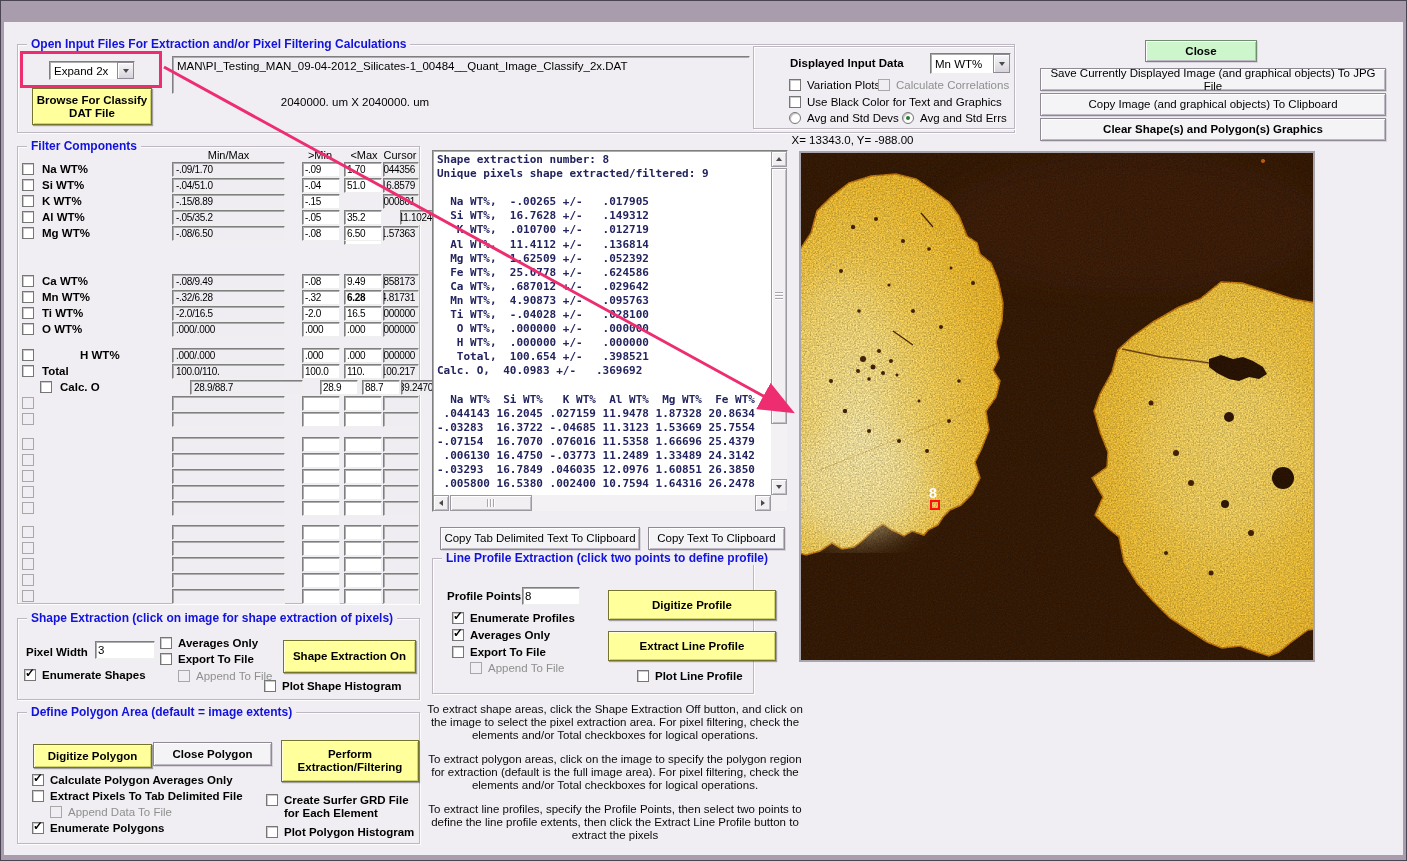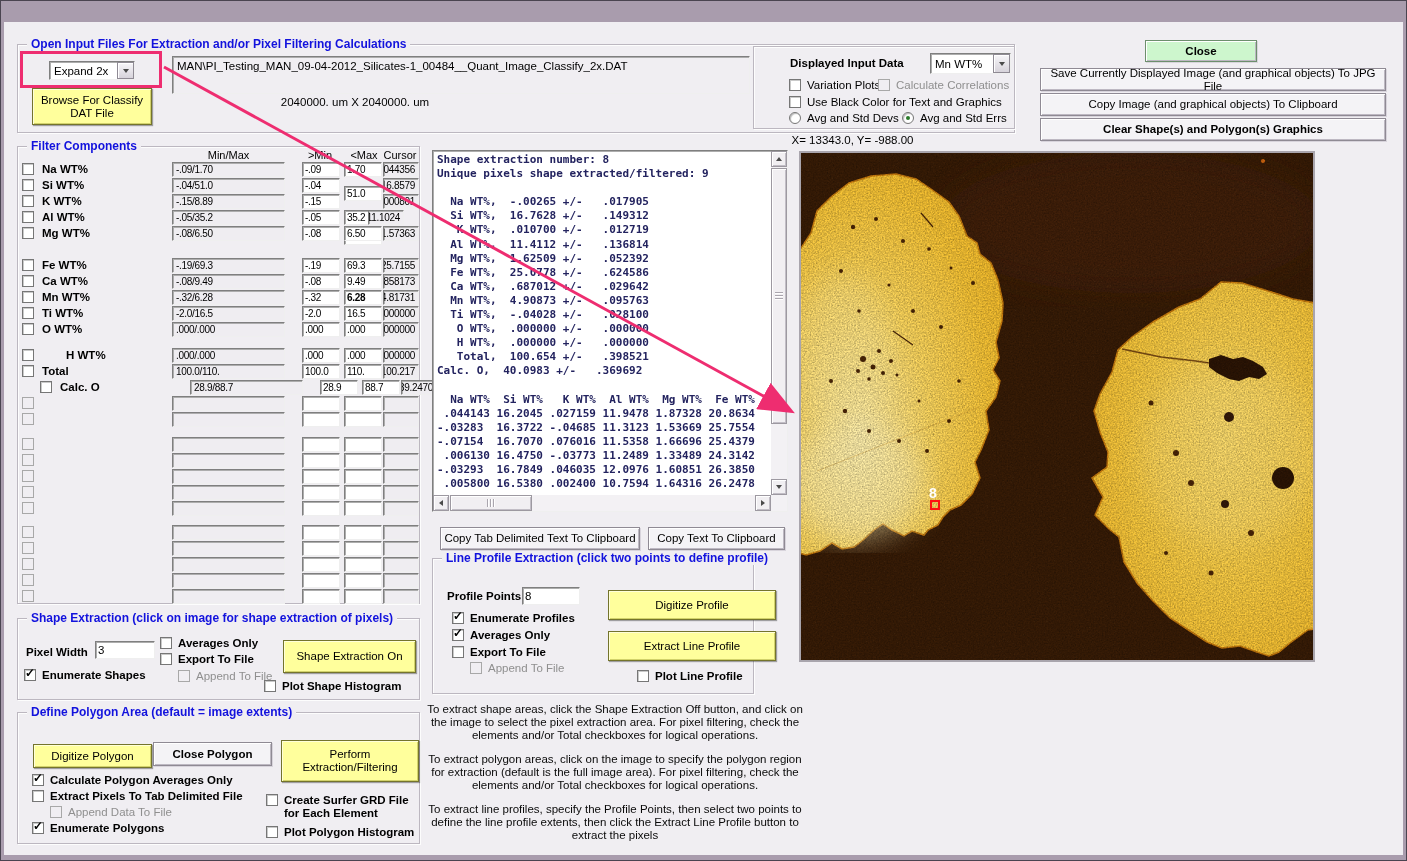--- a/index.html
+++ b/index.html
@@ -20,21 +20,21 @@
   .maxglyph{width:8px;height:7px;border:1px solid #9a95a0;background:transparent}
   .client{position:absolute;left:4px;top:22px;width:1399px;height:833px;background:#f0eef2}
 
   .grp{position:absolute;border:1px solid #bcb7c0;box-shadow:inset 1px 1px 0 #fdfdfd,1px 1px 0 #fdfdfd}
   .grp .gt{position:absolute;top:-8px;left:9px;background:#f0eef2;padding:0 4px;font-weight:bold;
     font-size:12px;color:#1212dd;white-space:nowrap}
 
   .btn{position:absolute;display:flex;align-items:center;justify-content:center;text-align:center;
     font-size:11.5px;color:#000;background:#f4f3f6;border:1px solid #8f8a94;
     box-shadow:inset 1px 1px 0 #fff,inset -1px -1px 0 #bdb8c2,1px 1px 0 #d8d4dc;line-height:13px}
-  .btn.yellow{background:#ffff9c;border-color:#74742c;font-weight:normal;
+  .btn.yellow{background:#ffff9c;border-color:#74742c;font-weight:bold;
     box-shadow:inset 1px 1px 0 #ffffd9,inset -1px -1px 0 #d2d26a,1px 1px 1px rgba(60,60,60,.45)}
   .btn.green{background:#cdf6cd;border-color:#6d8f6d;font-weight:bold}
   .btn.bold{font-weight:bold}
 
   .sunken{position:absolute;background:#fff;border:1px solid;border-color:#7f7f7f #efefef #efefef #7f7f7f;
     box-shadow:inset 1px 1px 0 #adadad;font-size:10px;letter-spacing:-.3px;display:flex;align-items:center;
     padding:0 3px;white-space:nowrap;overflow:hidden}
   .sunken.gray{background:#efedf1}
   .sunken.rt{justify-content:flex-end}
   input.fin{position:absolute;background:#fff;border:1px solid;border-color:#7f7f7f #efefef #efefef #7f7f7f;
@@ -167,55 +167,47 @@
         <div class="sunken gray" style="left: 172px; top: 0px; width: 113px; height: 15px;">-.09/1.70</div>
         <input class="fin" value="-.09" style="left: 302px; top: 0px; width: 38px; height: 15px;">
         <input class="fin" value="1.70" style="left: 344px; top: 0px; width: 38px; height: 15px;">
         <div class="sunken gray rt" style="left: 383px; top: 0px; width: 36px; height: 15px;">.044356</div>
       </div>
       <div class="frow" style="left: 0px; top: 178px; width: 420px; height: 16px; pointer-events: auto;">
         <span class="cb" style="left: 22px; top: 1px;"></span>
         <span class="flab" style="left: 42px; top: 1px;">Si WT%</span>
         <div class="sunken gray" style="left: 172px; top: 0px; width: 113px; height: 15px;">-.04/51.0</div>
         <input class="fin" value="-.04" style="left: 302px; top: 0px; width: 38px; height: 15px;">
-        <input class="fin" value="51.0" style="left: 344px; top: 8px; width: 38px; height: 15px;">
+        <input class="fin" value="51.0" style="left: 344px; top: 0px; width: 38px; height: 15px;">
         <div class="sunken gray rt" style="left: 383px; top: 0px; width: 36px; height: 15px;">16.8579</div>
       </div>
       <div class="frow" style="left: 0px; top: 194px; width: 420px; height: 16px; pointer-events: auto;">
         <span class="cb" style="left: 22px; top: 1px;"></span>
         <span class="flab" style="left: 42px; top: 1px;">K WT%</span>
         <div class="sunken gray" style="left: 172px; top: 0px; width: 113px; height: 15px;">-.15/8.89</div>
         <input class="fin" value="-.15" style="left: 302px; top: 0px; width: 38px; height: 15px;">
         <input class="fin" value="8.89" style="left: 344px; top: 0px; width: 38px; height: 15px; margin-top: 36px;">
         <div class="sunken gray rt" style="left: 383px; top: 0px; width: 36px; height: 15px;">.000801</div>
       </div>
       <div class="frow" style="left: 0px; top: 210px; width: 420px; height: 16px; pointer-events: auto;">
         <span class="cb" style="left: 22px; top: 1px;"></span>
         <span class="flab" style="left: 42px; top: 1px;">Al WT%</span>
         <div class="sunken gray" style="left: 172px; top: 0px; width: 113px; height: 15px;">-.05/35.2</div>
         <input class="fin" value="-.05" style="left: 302px; top: 0px; width: 38px; height: 15px;">
         <input class="fin" value="35.2" style="left: 344px; top: 0px; width: 38px; height: 15px;">
-        <div class="sunken gray rt" style="left: 368px; top: 0px; width: 36px; height: 15px; padding-left: 16px;">11.1024</div>
+        <div class="sunken gray rt" style="left: 400px; top: 0px; width: 36px; height: 15px; padding-left: 16px;">11.1024</div>
       </div>
       <div class="frow" style="left: 0px; top: 226px; width: 420px; height: 16px; pointer-events: auto;">
         <span class="cb" style="left: 22px; top: 1px;"></span>
         <span class="flab" style="left: 42px; top: 1px;">Mg WT%</span>
         <div class="sunken gray" style="left: 172px; top: 0px; width: 113px; height: 15px;">-.08/6.50</div>
         <input class="fin" value="-.08" style="left: 302px; top: 0px; width: 38px; height: 15px;">
         <input class="fin" value="6.50" style="left: 344px; top: 0px; width: 38px; height: 15px;">
         <div class="sunken gray rt" style="left: 383px; top: 0px; width: 36px; height: 15px;">1.57363</div>
       </div>
-      <div class="frow" style="left: 0px; top: 258px; width: 420px; height: 16px; pointer-events: auto;">
-        <span class="cb" style="left: 22px; top: 1px;"></span>
-        <span class="flab" style="left: 42px; top: 1px;">Fe WT%</span>
-        <div class="sunken gray" style="left: 172px; top: 0px; width: 113px; height: 15px;">-.19/69.3</div>
-        <input class="fin" value="-.19" style="left: 302px; top: 0px; width: 38px; height: 15px;">
-        <input class="fin" value="69.3" style="left: 344px; top: 0px; width: 38px; height: 15px;">
-        <div class="sunken gray rt" style="left: 383px; top: 0px; width: 36px; height: 15px;">25.7155</div>
-      </div>
       <div class="frow" style="left: 0px; top: 274px; width: 420px; height: 16px; pointer-events: auto;">
         <span class="cb" style="left: 22px; top: 1px;"></span>
         <span class="flab" style="left: 42px; top: 1px;">Ca WT%</span>
         <div class="sunken gray" style="left: 172px; top: 0px; width: 113px; height: 15px;">-.08/9.49</div>
         <input class="fin" value="-.08" style="left: 302px; top: 0px; width: 38px; height: 15px;">
         <input class="fin" value="9.49" style="left: 344px; top: 0px; width: 38px; height: 15px;">
         <div class="sunken gray rt" style="left: 383px; top: 0px; width: 36px; height: 15px;">.858173</div>
       </div>
       <div class="frow" style="left: 0px; top: 290px; width: 420px; height: 16px; pointer-events: auto;">
         <span class="cb" style="left: 22px; top: 1px;"></span>
@@ -236,21 +228,21 @@
       <div class="frow" style="left: 0px; top: 322px; width: 420px; height: 16px; pointer-events: auto;">
         <span class="cb" style="left: 22px; top: 1px;"></span>
         <span class="flab" style="left: 42px; top: 1px;">O WT%</span>
         <div class="sunken gray" style="left: 172px; top: 0px; width: 113px; height: 15px;">.000/.000</div>
         <input class="fin" value=".000" style="left: 302px; top: 0px; width: 38px; height: 15px;">
         <input class="fin" value=".000" style="left: 344px; top: 0px; width: 38px; height: 15px;">
         <div class="sunken gray rt" style="left: 383px; top: 0px; width: 36px; height: 15px;">.000000</div>
       </div>
       <div class="frow" style="left: 0px; top: 348px; width: 420px; height: 16px; pointer-events: auto;">
         <span class="cb" style="left: 22px; top: 1px;"></span>
-        <span class="flab" style="left: 26px; top: 1px; padding-left: 40px;">H WT%</span>
+        <span class="flab" style="left: 40px; top: 1px; padding-left: 40px;">H WT%</span>
         <div class="sunken gray" style="left: 172px; top: 0px; width: 113px; height: 15px;">.000/.000</div>
         <input class="fin" value=".000" style="left: 302px; top: 0px; width: 38px; height: 15px;">
         <input class="fin" value=".000" style="left: 344px; top: 0px; width: 38px; height: 15px;">
         <div class="sunken gray rt" style="left: 383px; top: 0px; width: 36px; height: 15px;">.000000</div>
       </div>
       <div class="frow" style="left: 0px; top: 364px; width: 420px; height: 16px; pointer-events: auto;">
         <span class="cb" style="left: 22px; top: 1px;"></span>
         <span class="flab" style="left: 42px; top: 1px;">Total</span>
         <div class="sunken gray" style="left: 172px; top: 0px; width: 113px; height: 15px;">100.0/110.</div>
         <input class="fin" value="100.0" style="left: 302px; top: 0px; width: 38px; height: 15px;">

